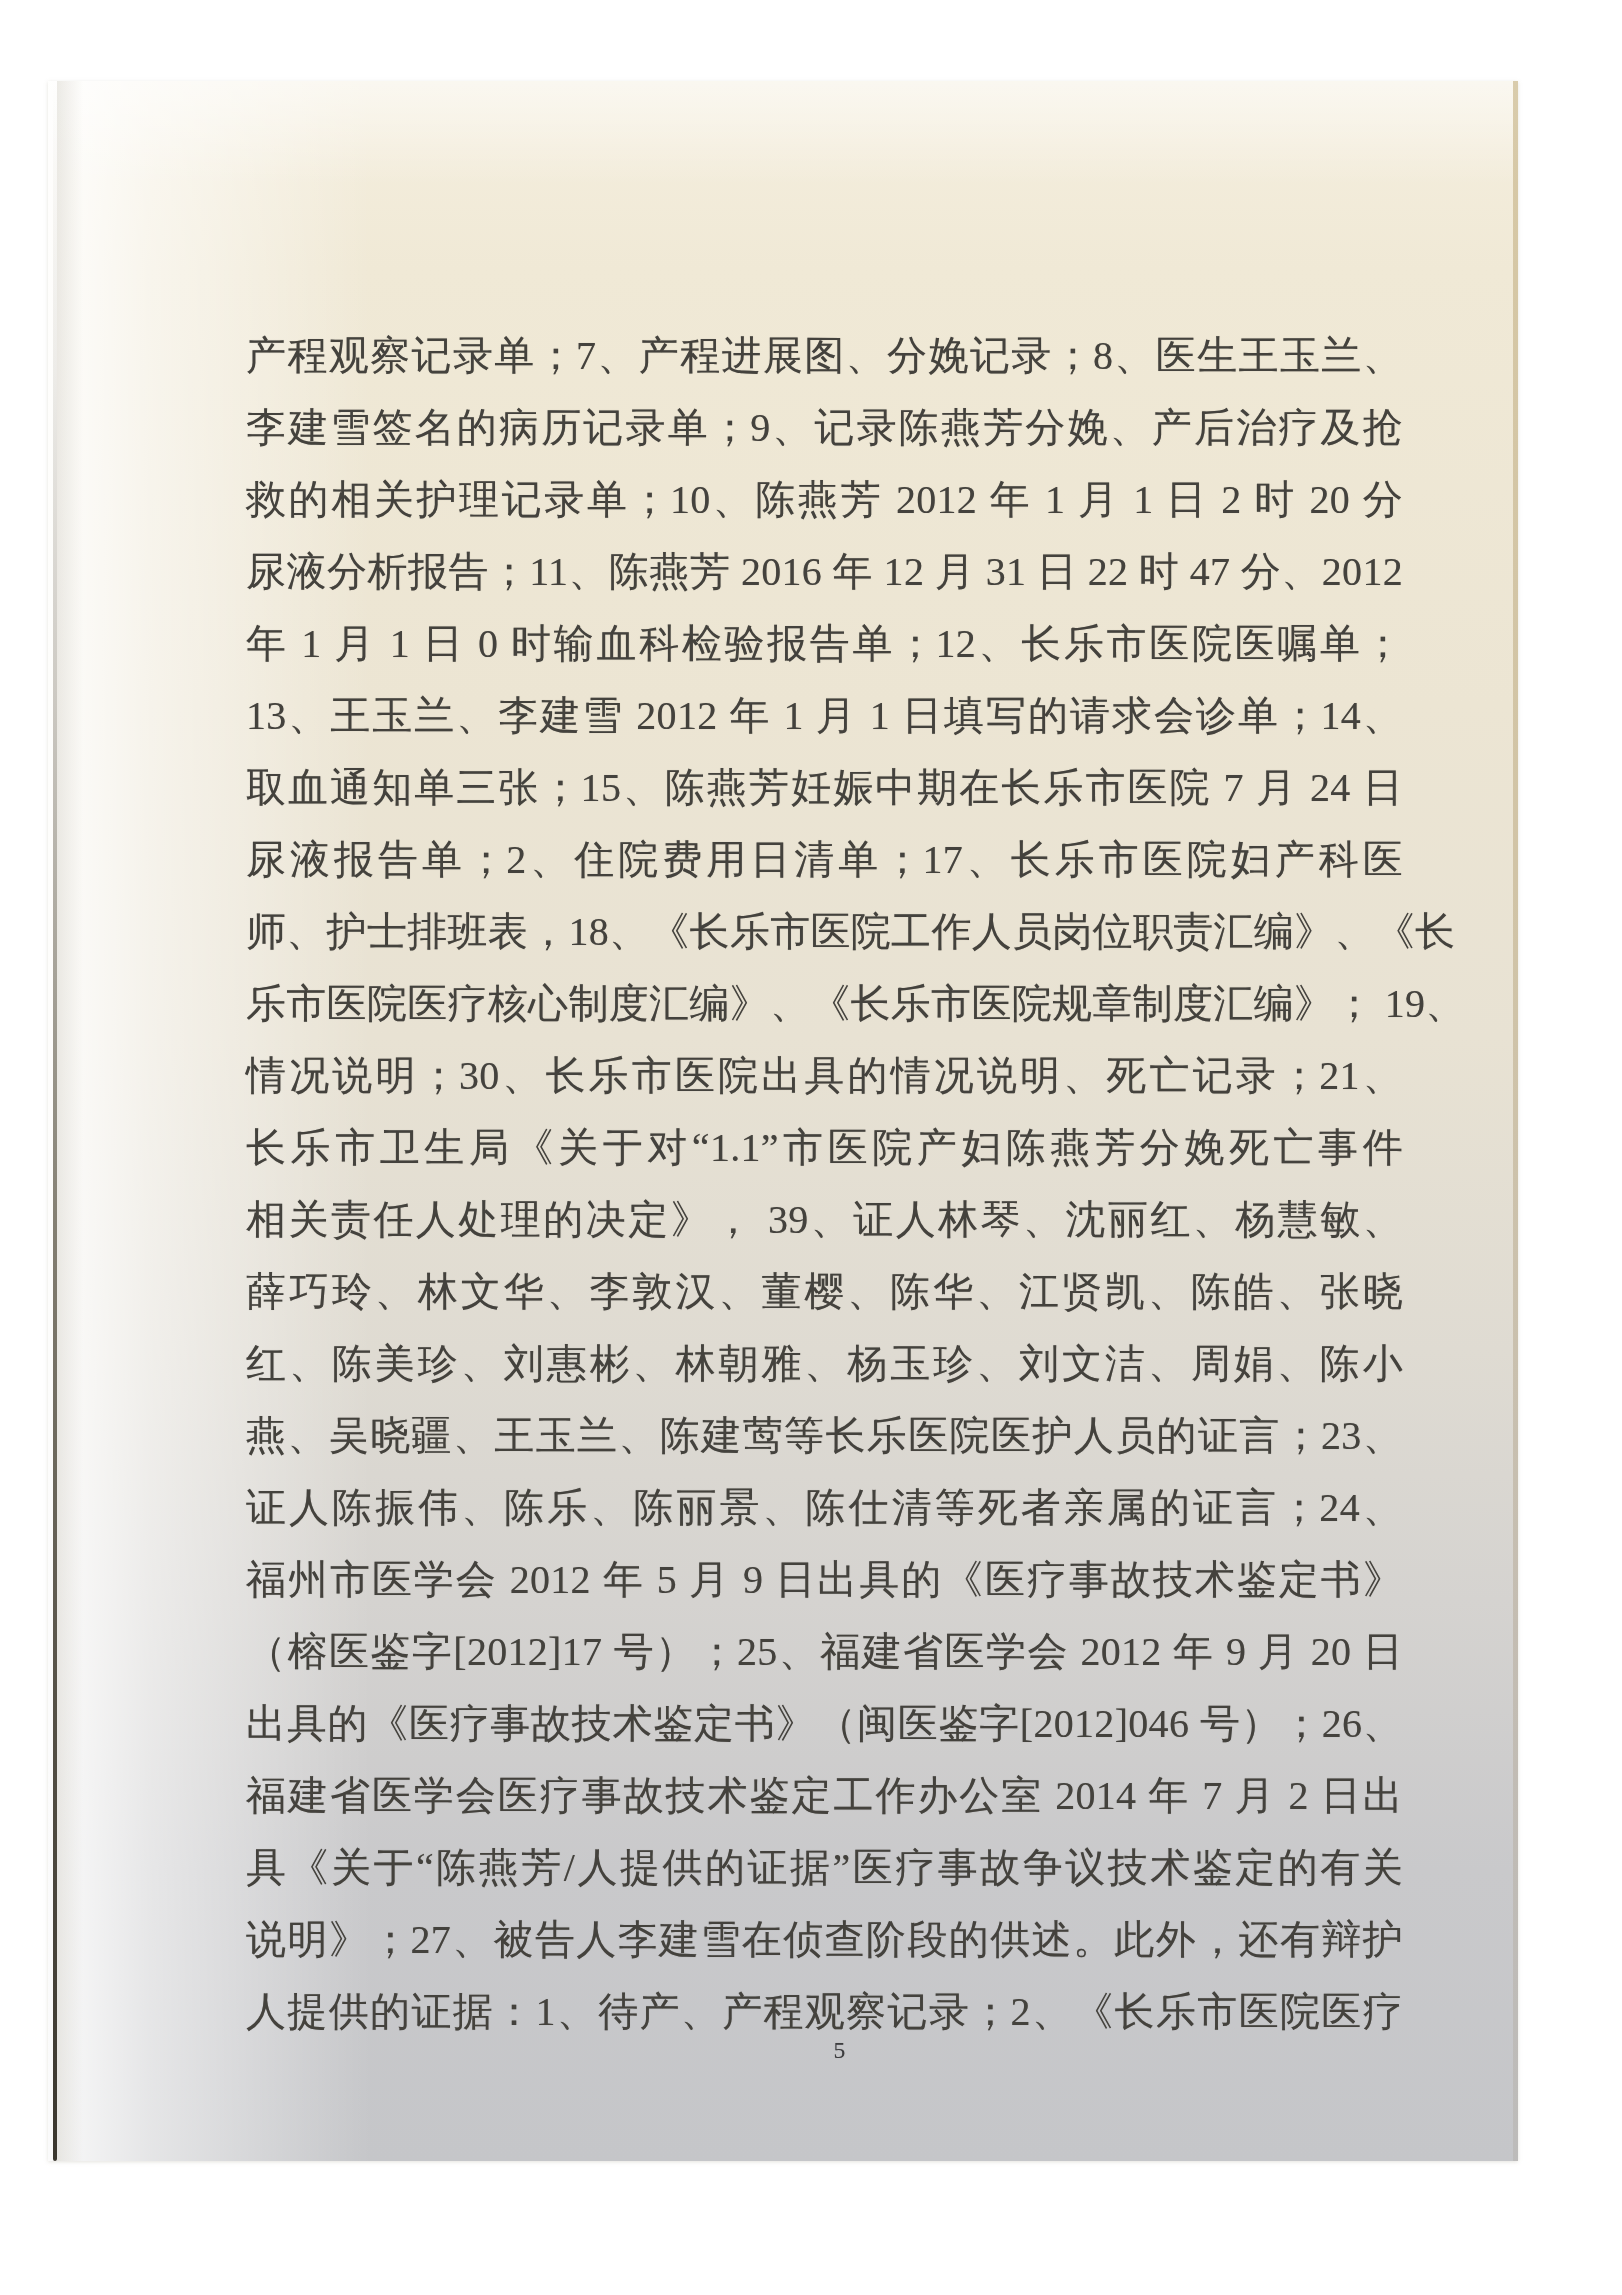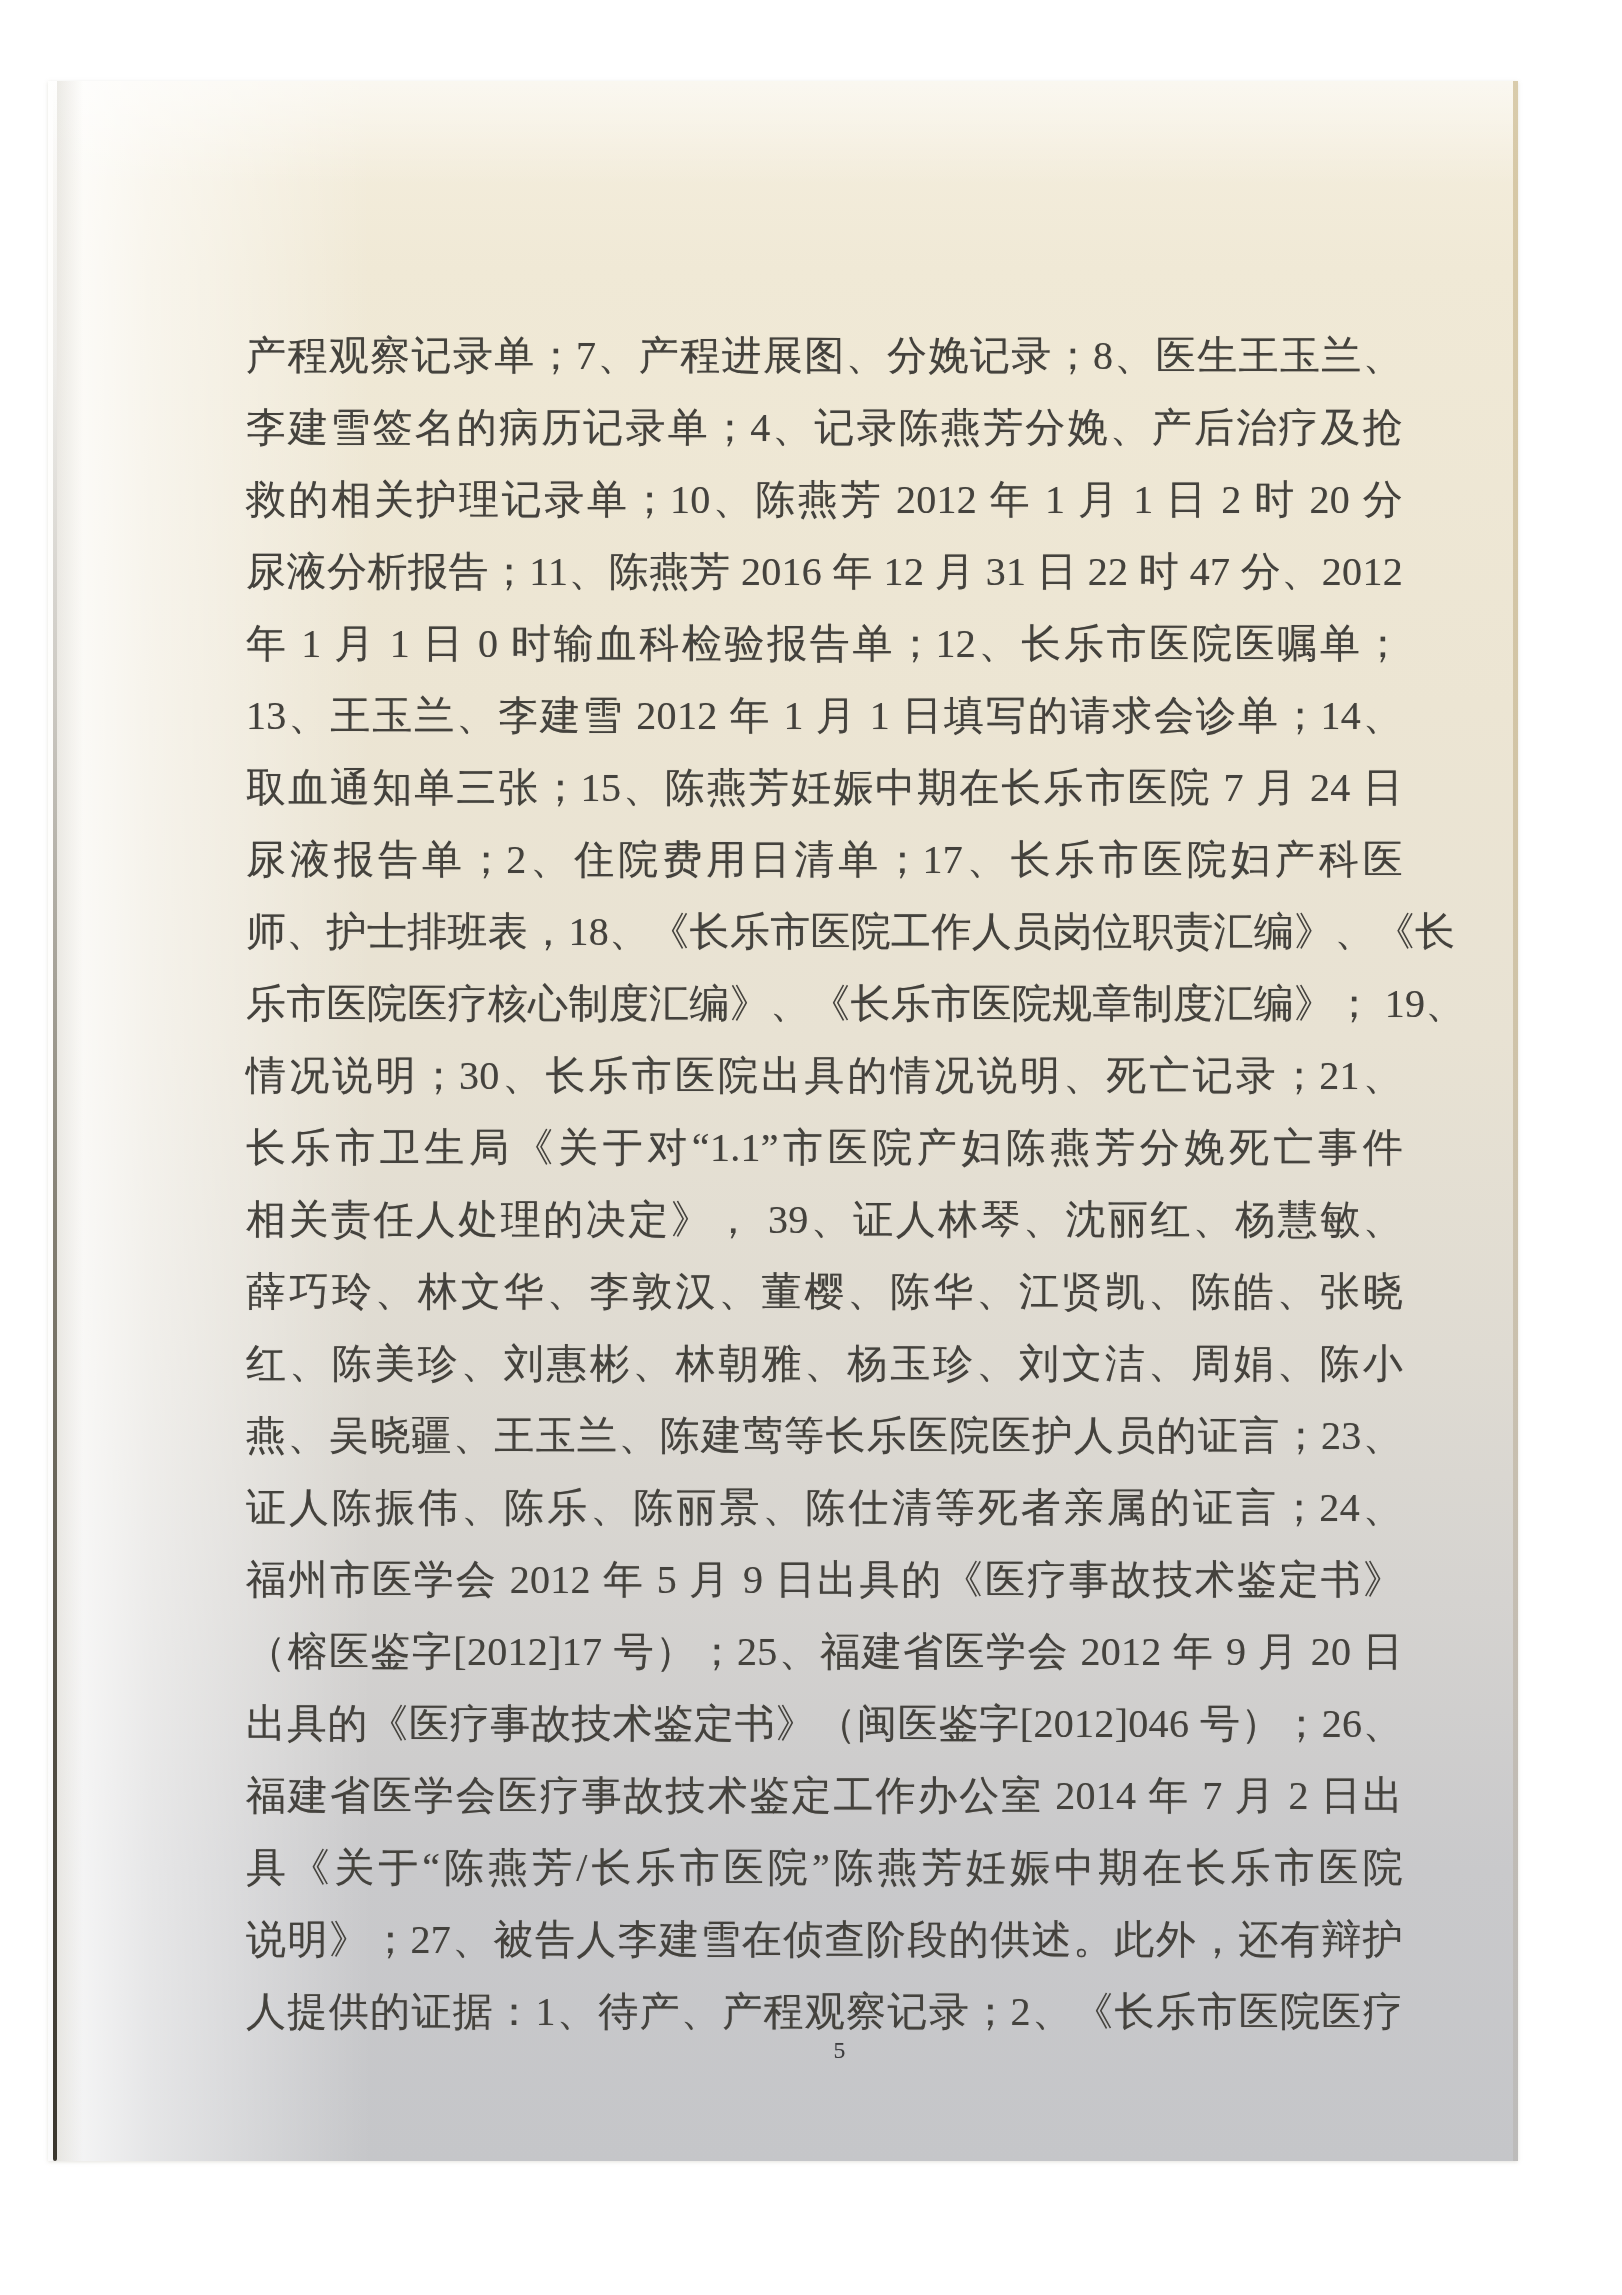--- a/index.html
+++ b/index.html
@@ -107,41 +107,41 @@
 <body>
 
 <div class="scan-canvas">
   <div class="page">
     <div class="page-left-soft-shadow"></div>
     <div class="page-left-edge"></div>
     <div class="page-right-edge"></div>
 
     <div class="text-block" id="text-block">
         <div class="text-line">产程观察记录单；7、产程进展图、分娩记录；8、医生王玉兰、</div>
-        <div class="text-line">李建雪签名的病历记录单；4、记录陈燕芳分娩、产后治疗及抢</div>
+        <div class="text-line">李建雪签名的病历记录单；9、记录陈燕芳分娩、产后治疗及抢</div>
         <div class="text-line">救的相关护理记录单；10、陈燕芳 2012 年 1 月 1 日 2 时 20 分</div>
         <div class="text-line">尿液分析报告；11、陈燕芳 2016 年 12 月 31 日 22 时 47 分、2012</div>
         <div class="text-line">年 1 月 1 日 0 时输血科检验报告单；12、长乐市医院医嘱单；</div>
         <div class="text-line">13、王玉兰、李建雪 2012 年 1 月 1 日填写的请求会诊单；14、</div>
         <div class="text-line">取血通知单三张；15、陈燕芳妊娠中期在长乐市医院 7 月 24 日</div>
         <div class="text-line">尿液报告单；2、住院费用日清单；17、长乐市医院妇产科医</div>
         <div class="text-line">师、护士排班表，18、《长乐市医院工作人员岗位职责汇编》、《长</div>
         <div class="text-line">乐市医院医疗核心制度汇编》、《长乐市医院规章制度汇编》； 19、</div>
         <div class="text-line">情况说明；30、长乐市医院出具的情况说明、死亡记录；21、</div>
         <div class="text-line">长乐市卫生局《关于对“1.1”市医院产妇陈燕芳分娩死亡事件</div>
         <div class="text-line">相关责任人处理的决定》， 39、证人林琴、沈丽红、杨慧敏、</div>
         <div class="text-line">薛巧玲、林文华、李敦汉、董樱、陈华、江贤凯、陈皓、张晓</div>
         <div class="text-line">红、陈美珍、刘惠彬、林朝雅、杨玉珍、刘文洁、周娟、陈小</div>
         <div class="text-line">燕、吴晓疆、王玉兰、陈建莺等长乐医院医护人员的证言；23、</div>
         <div class="text-line">证人陈振伟、陈乐、陈丽景、陈仕清等死者亲属的证言；24、</div>
         <div class="text-line">福州市医学会 2012 年 5 月 9 日出具的《医疗事故技术鉴定书》</div>
         <div class="text-line">（榕医鉴字[2012]17 号）；25、福建省医学会 2012 年 9 月 20 日</div>
         <div class="text-line">出具的《医疗事故技术鉴定书》（闽医鉴字[2012]046 号）；26、</div>
         <div class="text-line">福建省医学会医疗事故技术鉴定工作办公室 2014 年 7 月 2 日出</div>
-        <div class="text-line">具《关于“陈燕芳/长乐市医院”陈燕芳妊娠中期在长乐市医院</div>
+        <div class="text-line">具《关于“陈燕芳/人提供的证据”医疗事故争议技术鉴定的有关</div>
         <div class="text-line">说明》；27、被告人李建雪在侦查阶段的供述。此外，还有辩护</div>
         <div class="text-line">人提供的证据：1、待产、产程观察记录；2、《长乐市医院医疗</div>
       </div>
 
     <div class="page-number">5</div>
   </div>
 </div>
 
 
 </body></html>

